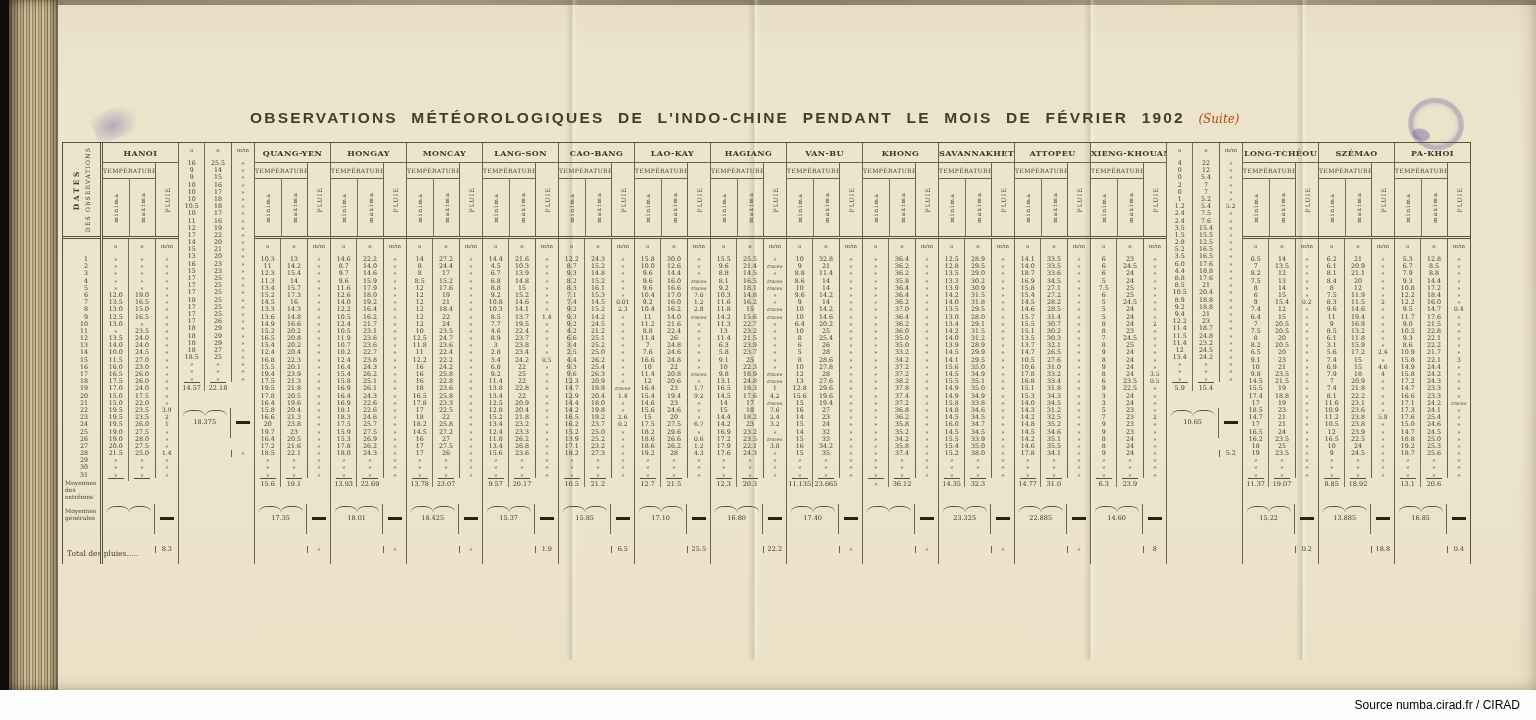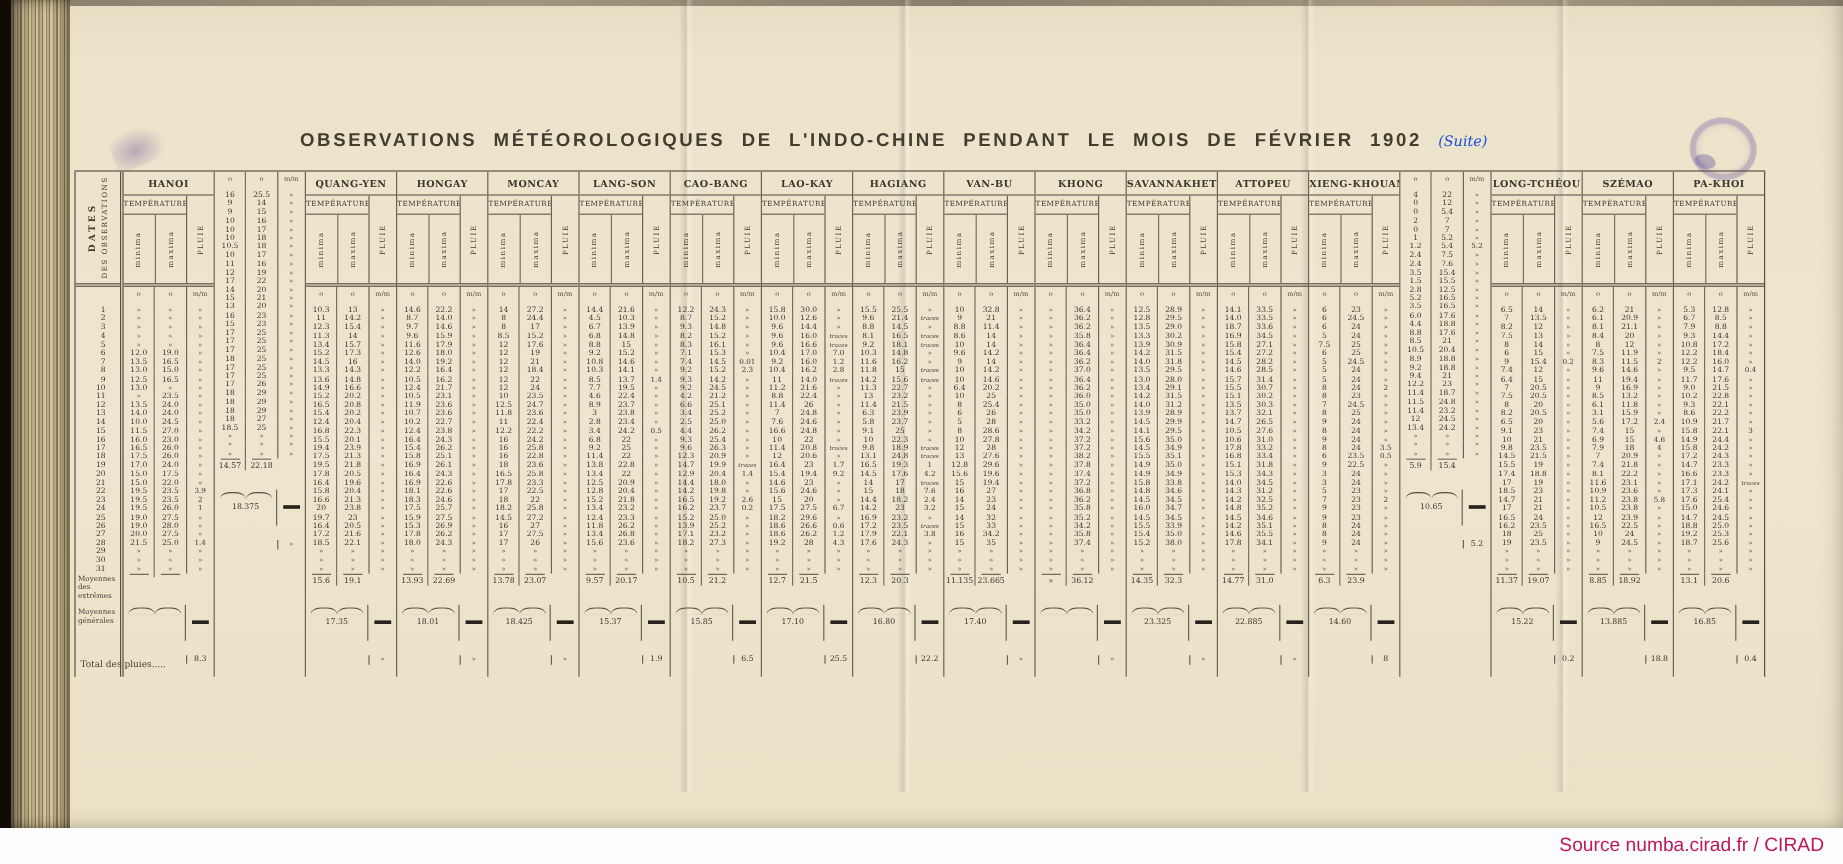--- a/index.html
+++ b/index.html
@@ -30,21 +30,21 @@
         border:5px solid rgba(112,92,164,.36);transform:rotate(14deg);filter:blur(.6px);
         box-shadow:inset 0 0 5px rgba(112,92,164,.3);}
   .stamp-ring:after{content:"";position:absolute;left:2px;bottom:1px;width:18px;height:12px;border-radius:50%;
         background:rgba(100,82,150,.4);}
 
   
   .title{position:absolute;top:109px;left:250px;width:960px;text-align:center;
         font-family:"Liberation Sans",sans-serif;font-size:15.5px;font-weight:bold;
         letter-spacing:2.2px;word-spacing:7px;color:#443d2f;white-space:nowrap;}
   .title .suite{font-family:"DejaVu Serif",serif;font-style:italic;font-weight:normal;
-        font-size:12px;letter-spacing:0;word-spacing:0;color:#1d4ed8;}
+        font-size:12px;letter-spacing:0;word-spacing:0;color:#c2410c;}
 
   
   .mtable{position:absolute;left:62px;top:142px;display:flex;align-items:stretch;
         color:#3c362b;border-top:1.5px solid #5a5142;}
   .col{display:flex;flex-direction:column;background:transparent;}
   .dates-col{width:37px;border-left:1.5px solid #5a5142;border-right:3px double #5a5142;}
   .station{width:75px;border-right:1px solid #6b6354;}
   .station:last-child{border-right:1.5px solid #5a5142;}
 
   .hdr{height:93px;display:flex;flex-direction:column;border-bottom:3px double #5a5142;}
@@ -92,21 +92,21 @@
   .gaprow{height:6px;}
   .tot{height:20px;display:flex;align-items:center;}
   .tot .c{font-size:6.5px;}
 
   .lbl{font-size:6px;line-height:1.15;padding:2px 0 0 2px;white-space:pre-line;color:#46402f;}
   .tot-lbl{font-size:7.5px;white-space:nowrap;overflow:visible;position:relative;z-index:2;padding-left:4px;color:#46402f;}
 
   
   .srcbar{position:absolute;left:0;right:0;bottom:0;height:30px;background:#fdfdfd;
         display:flex;align-items:center;justify-content:flex-end;padding-right:16px;box-sizing:border-box;
-        font-family:"Liberation Sans",sans-serif;font-size:16px;color:#be185d;}
+        font-family:"Liberation Sans",sans-serif;font-size:12px;color:#000000;}
 </style>
 </head>
 <body>
 
 <div class="page">
   <div class="page-topedge"></div>
   <div class="fold f1"></div>
   <div class="fold f2"></div>
   <div class="fold f3"></div>
   <div class="fold f4"></div>

